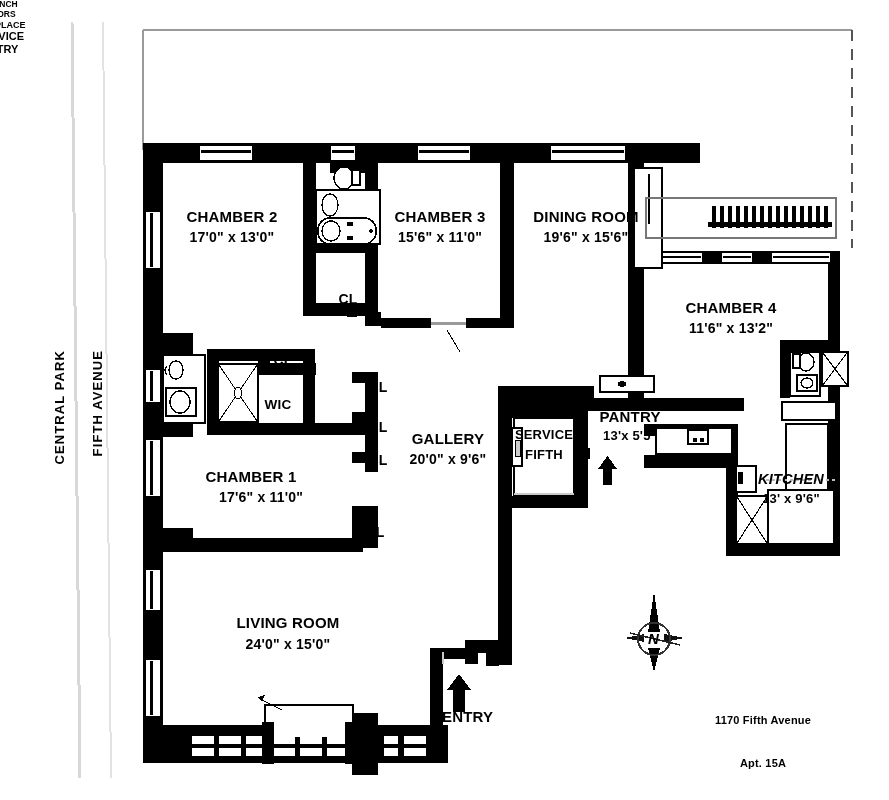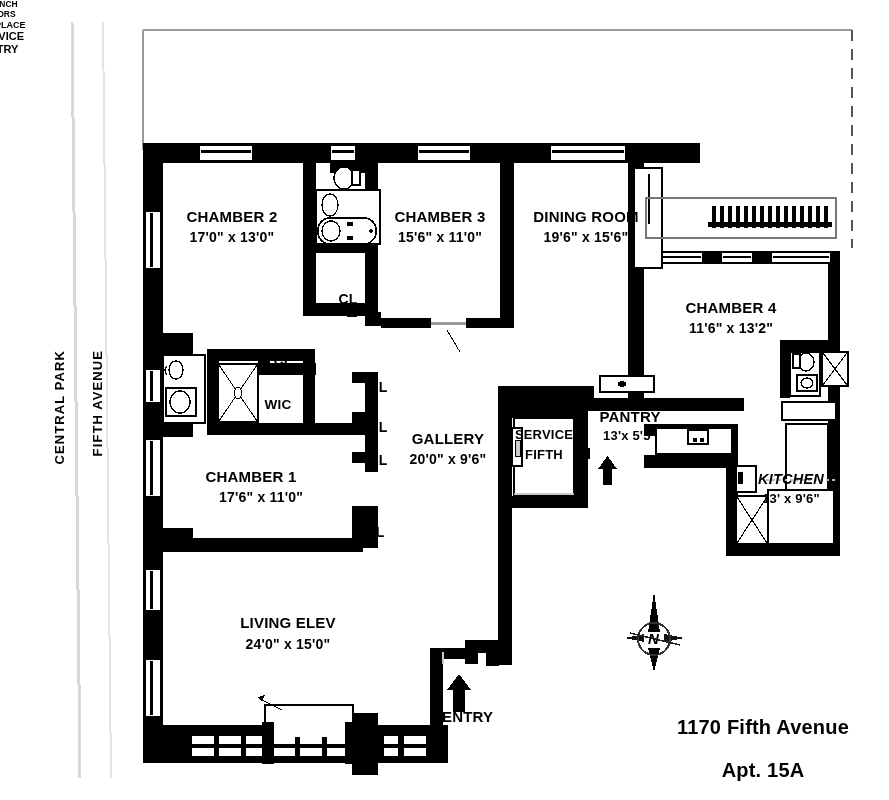--- a/index.html
+++ b/index.html
@@ -61,21 +61,21 @@
     font-weight:bold;
     text-align:center;
     line-height:1.15;
     transform:translateX(-50%);
   }
   .entry-lbl{
     font-size:15px;
     font-weight:bold;
   }
   .addr{
-    font-size:20px;
+    font-size:11px;
     font-weight:bold;
     text-align:left;
     transform:translateX(-50%);
     line-height:1.45;
   }
   .vert{
     font-size:13px;
     font-weight:bold;
     letter-spacing:1.1px;
     writing-mode:vertical-rl;
@@ -403,21 +403,21 @@
 
   <div class="lbl room-name" style="left:731px; top:299px;">CHAMBER 4</div>
   <div class="lbl room-dim" style="left:731px; top:320px;">11'6" x 13'2"</div>
 
   <div class="lbl room-name" style="left:251px; top:468px;">CHAMBER 1</div>
   <div class="lbl room-dim" style="left:261px; top:489px;">17'6" x 11'0"</div>
 
   <div class="lbl room-name" style="left:448px; top:430px;">GALLERY</div>
   <div class="lbl room-dim" style="left:448px; top:451px;">20'0" x 9'6"</div>
 
-  <div class="lbl room-name" style="left:288px; top:614px;">LIVING ELEV</div>
+  <div class="lbl room-name" style="left:288px; top:614px;">LIVING ROOM</div>
   <div class="lbl room-dim" style="left:288px; top:636px;">24'0" x 15'0"</div>
 
   <div class="lbl pantry-name" style="left:630px; top:408px;">PANTRY</div>
   <div class="lbl pantry-dim" style="left:630px; top:428px;">13'x 5'5"</div>
 
   <div class="lbl kit-name" style="left:791px; top:471px;">KITCHEN</div>
   <div class="lbl kit-dim" style="left:791px; top:491px;">13' x 9'6"</div>
 
   <div class="lbl serv-elev" style="left:544px; top:427px;">SERVICE</div>
   <div class="lbl serv-elev" style="left:544px; top:447px;">FIFTH</div>

